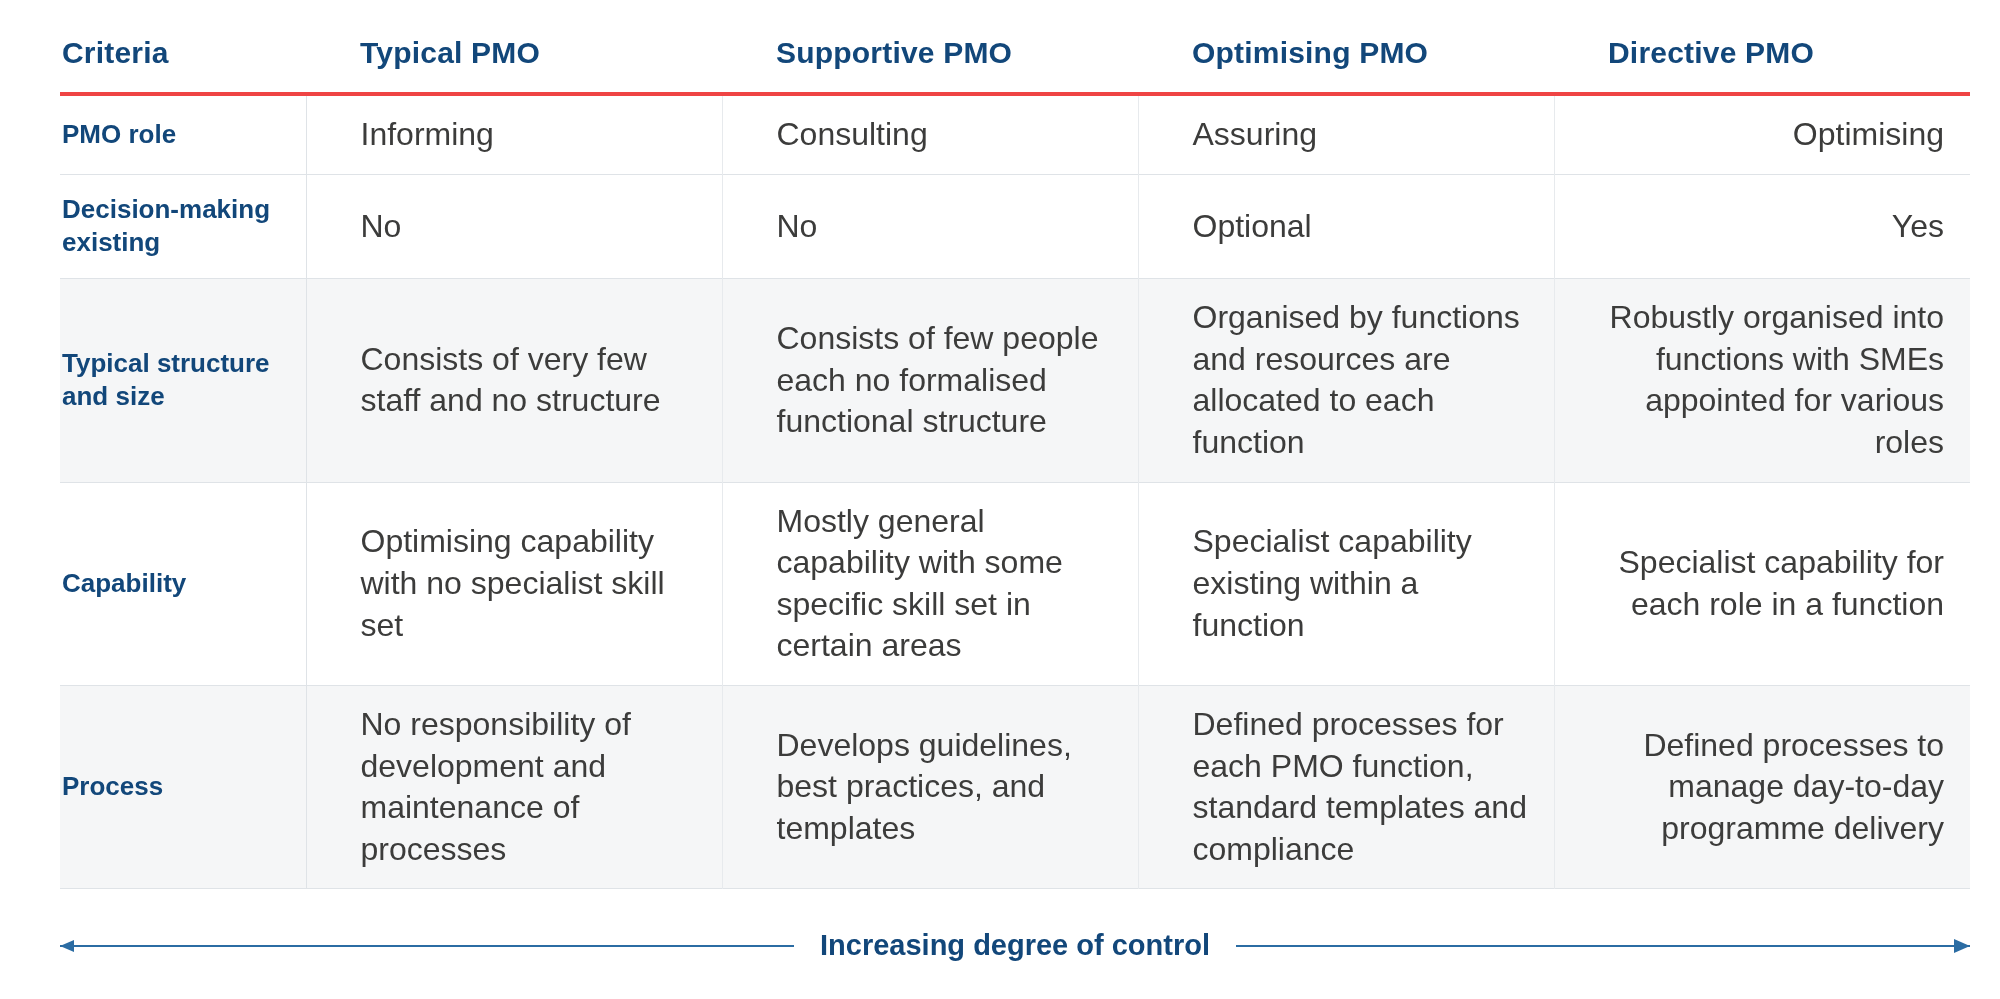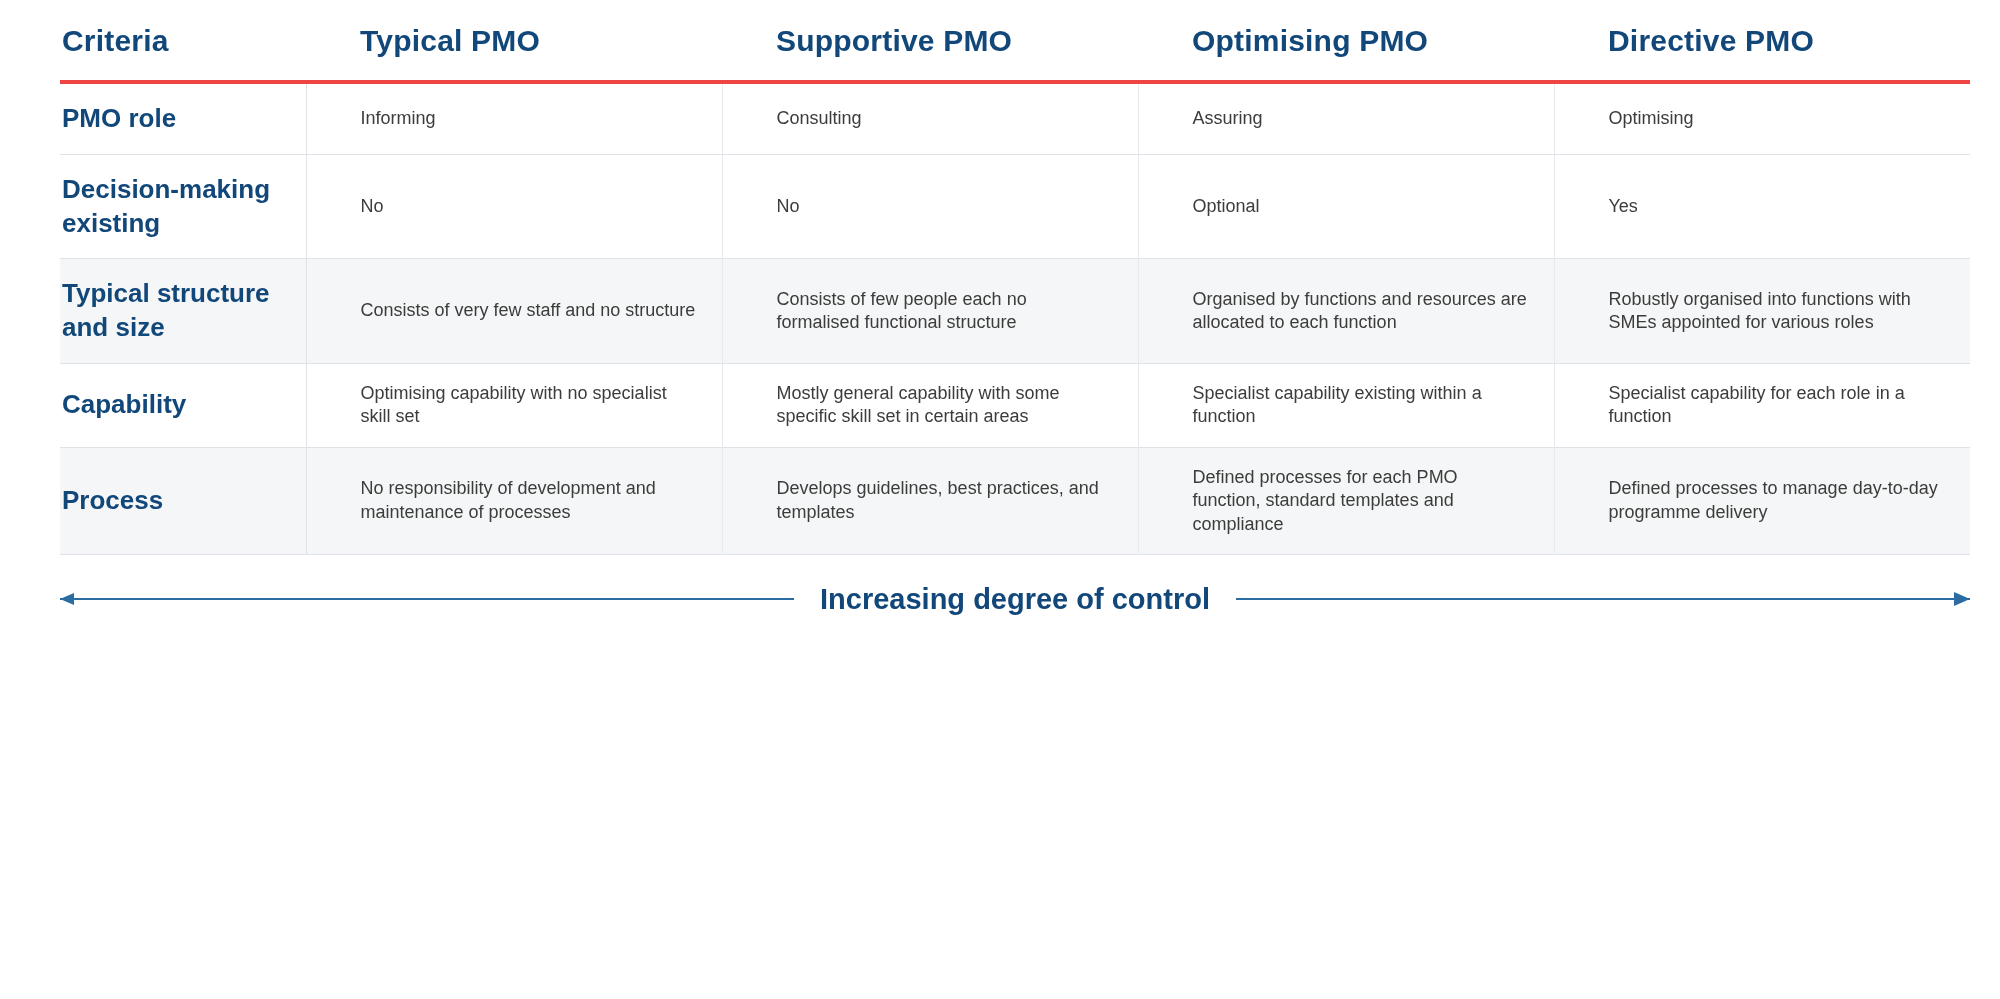--- a/index.html
+++ b/index.html
@@ -11,21 +11,21 @@
     width: 2000px;
     height: 999px;
     font-family: "Liberation Sans", sans-serif;
     color: #333333;
     overflow: hidden;
   }
   .page {
     box-sizing: border-box;
     width: 2000px;
     height: 999px;
-    padding: 10px 60px 0 60px;
+    padding: 22px 60px 0 60px;
     display: flex;
     flex-direction: column;
   }
   table.matrix {
     width: 1910px;
     border-collapse: collapse;
     table-layout: fixed;
   }
   table.matrix col.c-criteria { width: 246px; }
   table.matrix col.c-body { width: 416px; }
@@ -43,43 +43,43 @@
   thead th.col-head { padding-left: 54px; }
 
   tbody tr { border-top: 1px solid #dfe3e7; }
   tbody tr:first-child { border-top: 4px solid #ef4444; }
   tbody tr:last-child { border-bottom: 1px solid #dfe3e7; }
 
   tbody tr.shaded td { background: #f5f6f7; }
 
   tbody td {
     vertical-align: middle;
-    font-size: 18px;
+    font-size: 32px;
     line-height: 1.30;
     color: #3c3c3b;
     padding: 18px 34px 18px 0;
   }
   tbody td.criteria-cell {
     font-weight: bold;
     color: #12477a;
     font-size: 26px;
     line-height: 1.30;
     padding-left: 2px;
     padding-right: 20px;
     border-right: 1px solid #dfe3e7;
   }
   tbody td.body-cell {
     padding-left: 54px;
     padding-right: 26px;
     border-right: 1px solid #e7eaed;
   }
-  tbody td.body-cell.last { border-right: none; }
+  tbody td.body-cell.last { border-right: none; text-align: right; }
 
   .footer {
-    margin-top: 28px;
+    margin-top: 40px;
     display: flex;
     align-items: center;
     width: 1910px;
     gap: 0;
   }
   .line {
     height: 2px;
     background: #2b6ca3;
     flex: 1 1 auto;
     position: relative;

